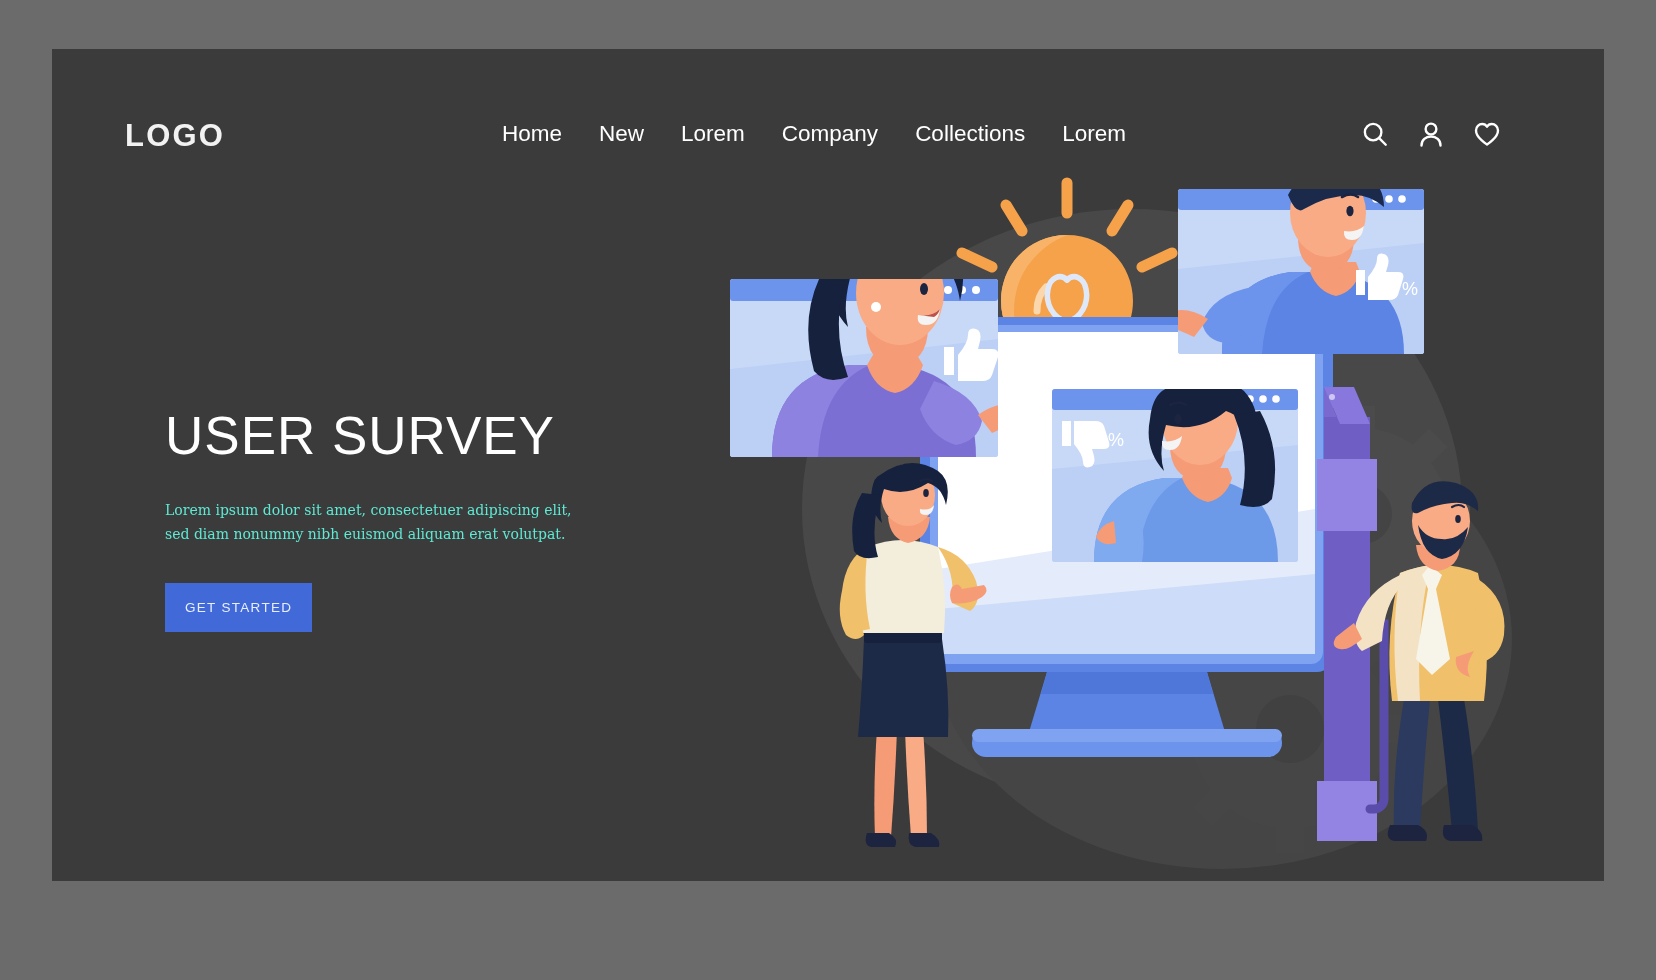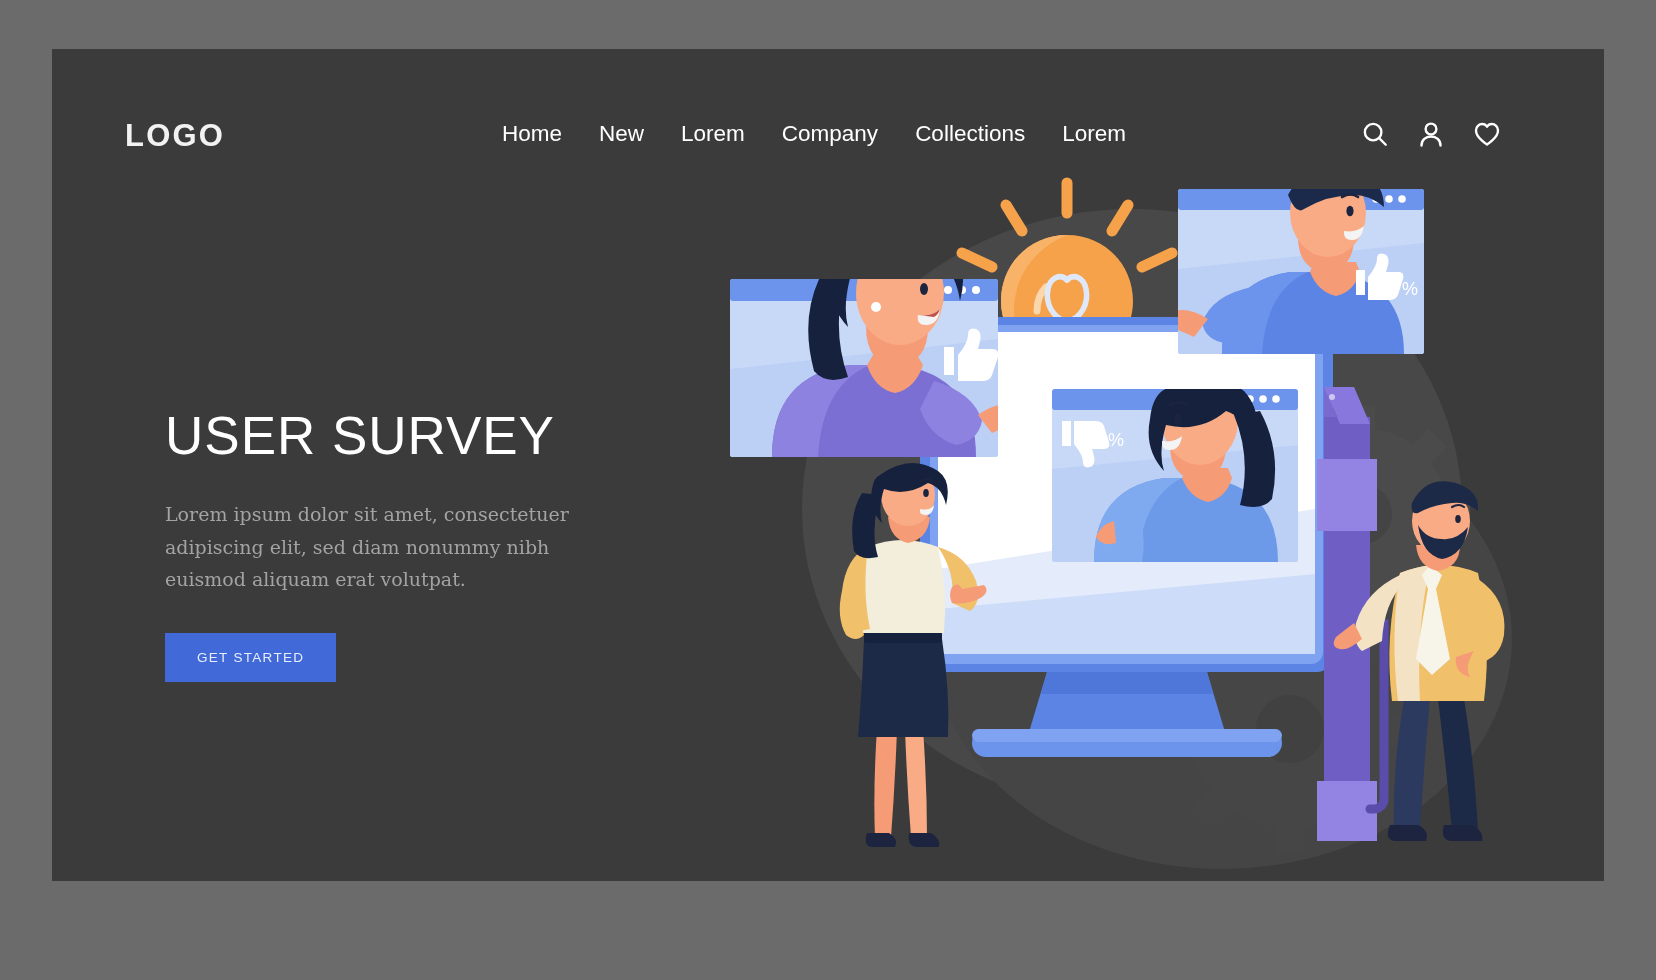--- a/index.html
+++ b/index.html
@@ -40,30 +40,30 @@
   
   #hero {
     position:absolute; left:113px; top:335px; width:520px;margin-top:25px;
   }
   #hero-title {
     font-size:53px; color:#ffffff; letter-spacing:1px;
     font-weight:400; line-height:1;
   }
   #hero-sub {
     margin-top:36px;
-    font-size:19px; color:#a3a3a3; line-height:1.72;
+    font-size:14px; color:#5eead4; line-height:1.72;
     font-family:"DejaVu Serif", serif;
     max-width:430px;
   }
   #cta {
     margin-top:37px;
     display:inline-block;
     background:#4169d8; color:#e8eefc;
     font-size:13.5px; letter-spacing:1.3px;
-    padding:17px 32px;
+    padding:17px 20px;
     border:none; cursor:pointer;
     font-family:"Liberation Sans", sans-serif;
   }
   
   #illus { position:absolute; left:610px; top:120px; width:942px; height:712px; }
   #illus svg { display:block; }
 </style>
 </head>
 <body>
 

